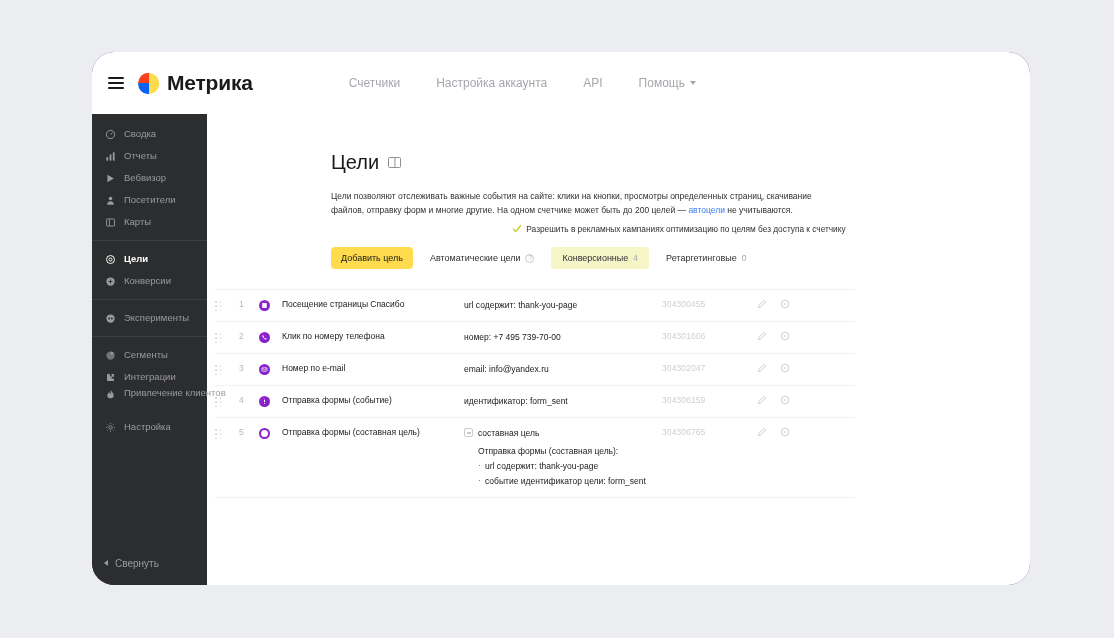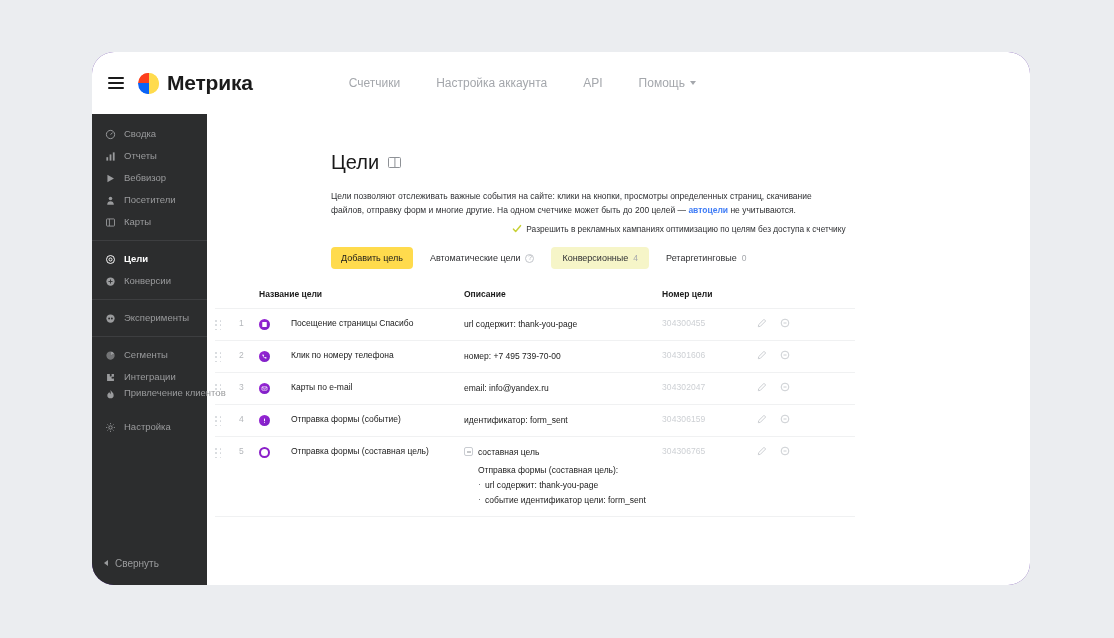--- a/index.html
+++ b/index.html
@@ -202,21 +202,21 @@
     transform: translateX(-50%);
   }
 
   .desc {
     margin: 16px 0 0 116px;
     width: 512px;
     font-size: 8.5px;
     line-height: 1.62;
     color: #2f3033;
   }
-  .desc a { color: #3f7cf6; text-decoration: none; cursor: pointer; font-weight: bold; }
+  .desc a { color: #3f7cf6; text-decoration: none; cursor: pointer; }
 
   .checkbox-row {
     display: flex; align-items: flex-start; gap: 4px;
     margin: 6px 0 0 113px;
     cursor: pointer;
     justify-content: center;
   }
   .cb-mark {
     width: 10px; height: 10px;
     flex: none;
@@ -302,21 +302,21 @@
     gap: 1.5px;
     margin-top: 2px;
     cursor: grab;
   }
   .drag-dots i {
     display: block; width: 1.6px; height: 1.6px;
     background: #d3d6da; border-radius: 50%;
   }
 
   .goal-name {
-    display: flex; align-items: flex-start; gap: 21px;
+    display: flex; align-items: flex-start; gap: 12px;
   }
   .goal-icon {
     width: 11px; height: 11px;
     border-radius: 50%;
     background: #8a2be2;
     background: linear-gradient(135deg,#9c27d6,#7a1fc4);
     flex: none;
     margin-top: 0.5px;
     display: flex; align-items: center; justify-content: center;
     color: #fff;
@@ -575,28 +575,20 @@
         </div>
 
         <div class="tab">
           <span>Ретаргетинговые</span>
           <span class="cnt">0</span>
         </div>
       </div>
 
       <div class="table">
 
-        <div class="t-head">
-          <div class="c-drag"></div>
-          <div class="c-num"></div>
-          <div class="c-name">Название цели</div>
-          <div class="c-desc">Описание</div>
-          <div class="c-id">Номер цели</div>
-          <div class="c-act"></div>
-        </div>
 
         <div class="t-row">
           <div class="c-drag">
               <div class="drag-dots">
                 <i></i>
                 <i></i>
                 <i></i>
                 <i></i>
                 <i></i>
                 <i></i>
@@ -686,21 +678,21 @@
             </div>
           <div class="c-num">3</div>
           <div class="c-name">
             <div class="goal-name">
               <span class="goal-icon">
                 <svg width="7" height="7" viewBox="0 0 10 10" fill="none" stroke="#fff" stroke-width="1">
                     <rect x="1.4" y="2.6" width="7.2" height="4.8" rx="0.6"></rect>
                     <path d="M1.6 3 L5 5.6 L8.4 3"></path>
                   </svg>
               </span>
-              <span>Карты по e-mail</span>
+              <span>Номер по e-mail</span>
             </div>
           </div>
           <div class="c-desc desc-cell">email: info@yandex.ru</div>
           <div class="c-id goal-id">304302047</div>
           <div class="c-act">
             <div class="act-cell">
               <span class="act-icon">
                 <svg width="10" height="10" viewBox="0 0 12 12" fill="none" stroke="currentColor" stroke-width="1.1">
                     <path d="M8.4 1.6 L10.4 3.6 L4 10 L1.6 10.4 L2 8 Z"></path>
                   </svg>

